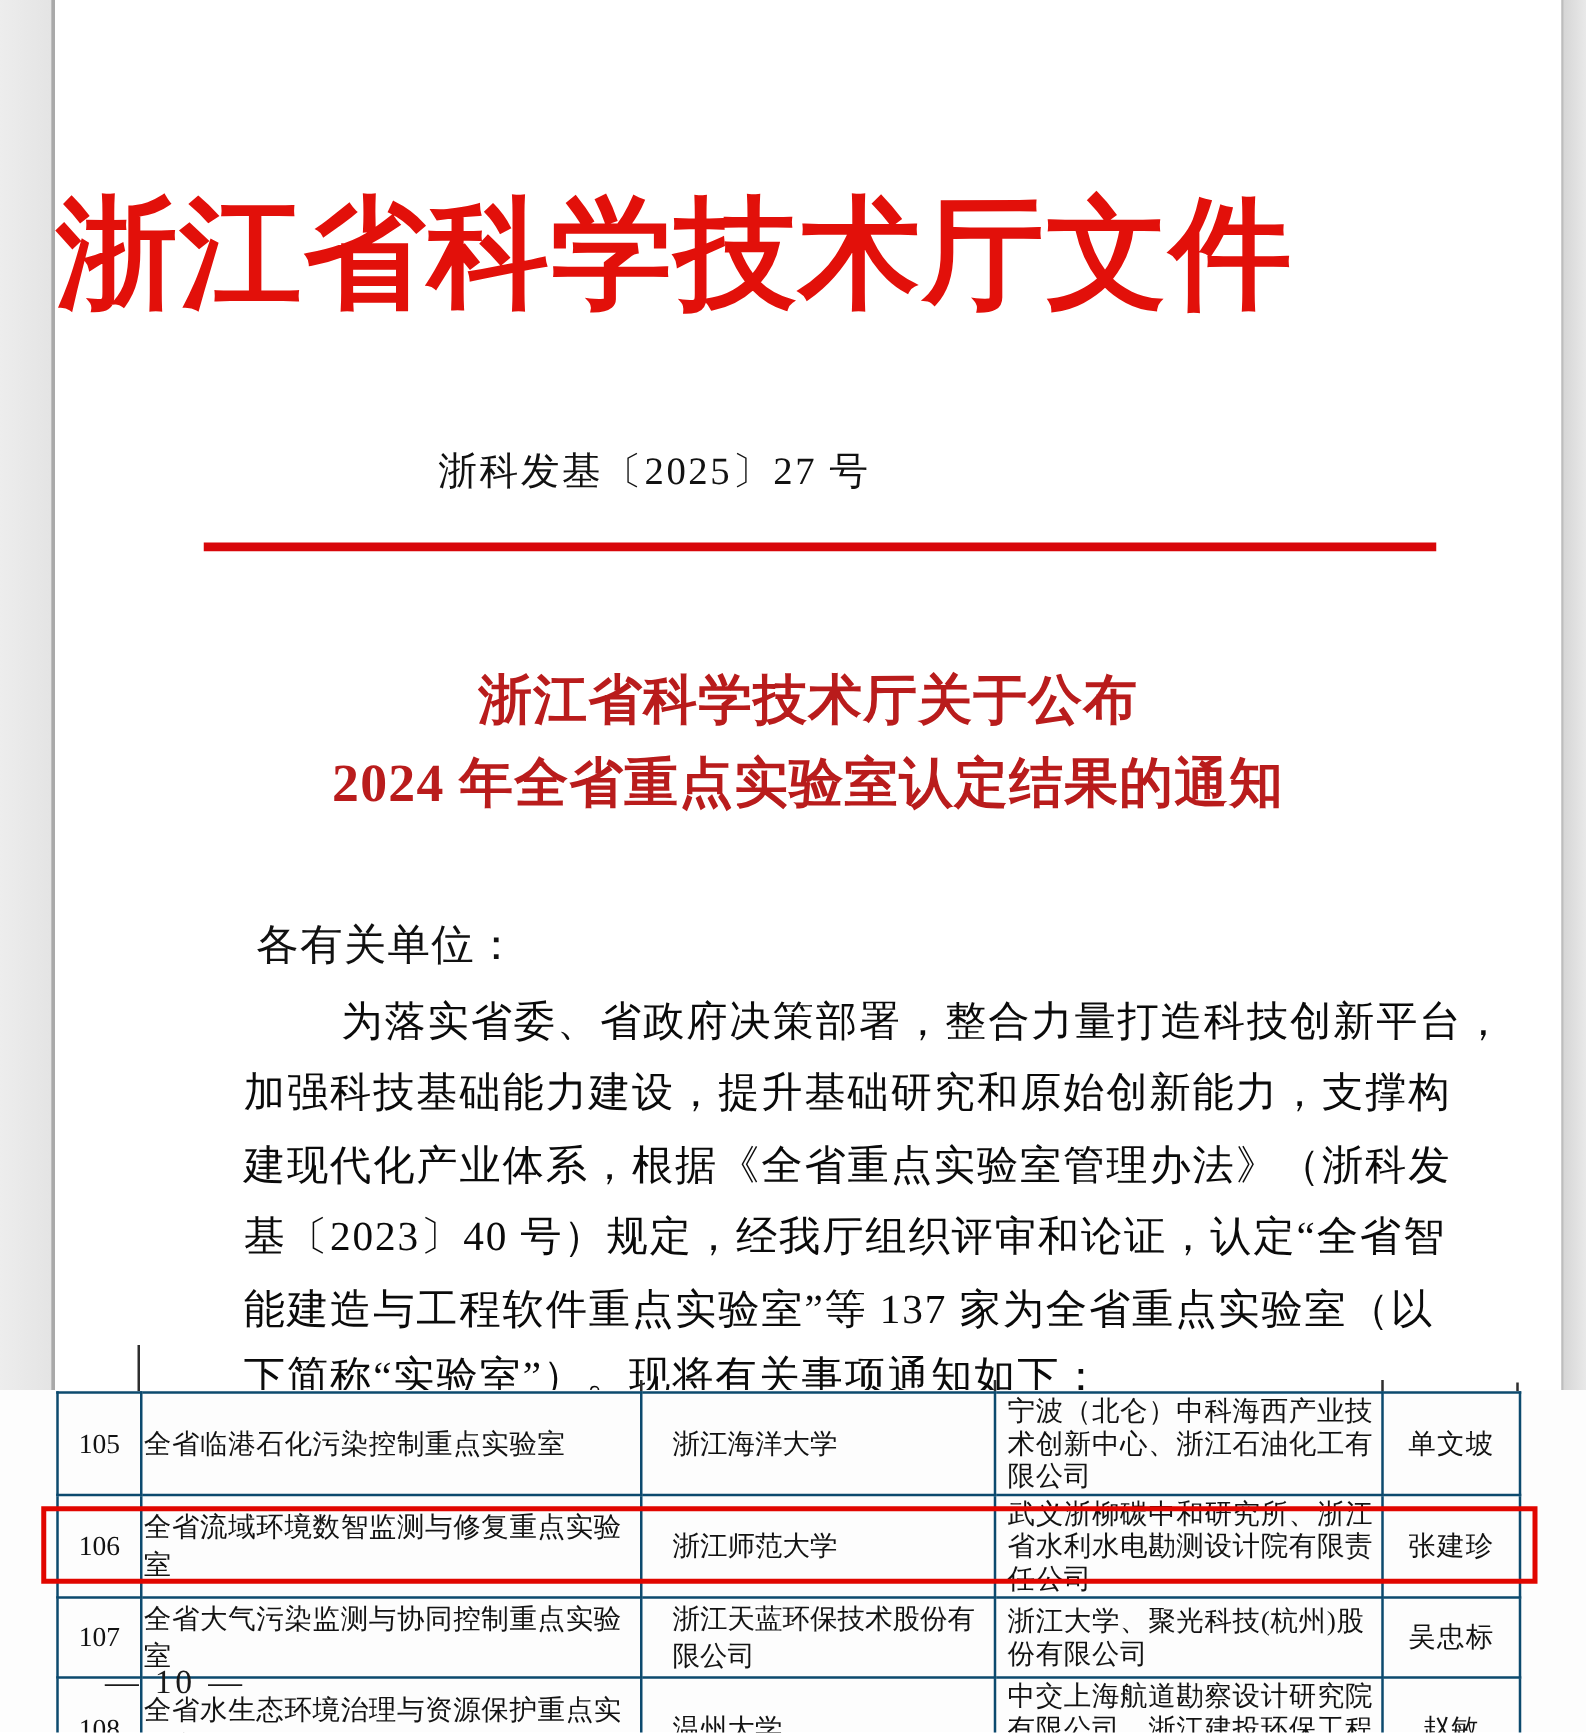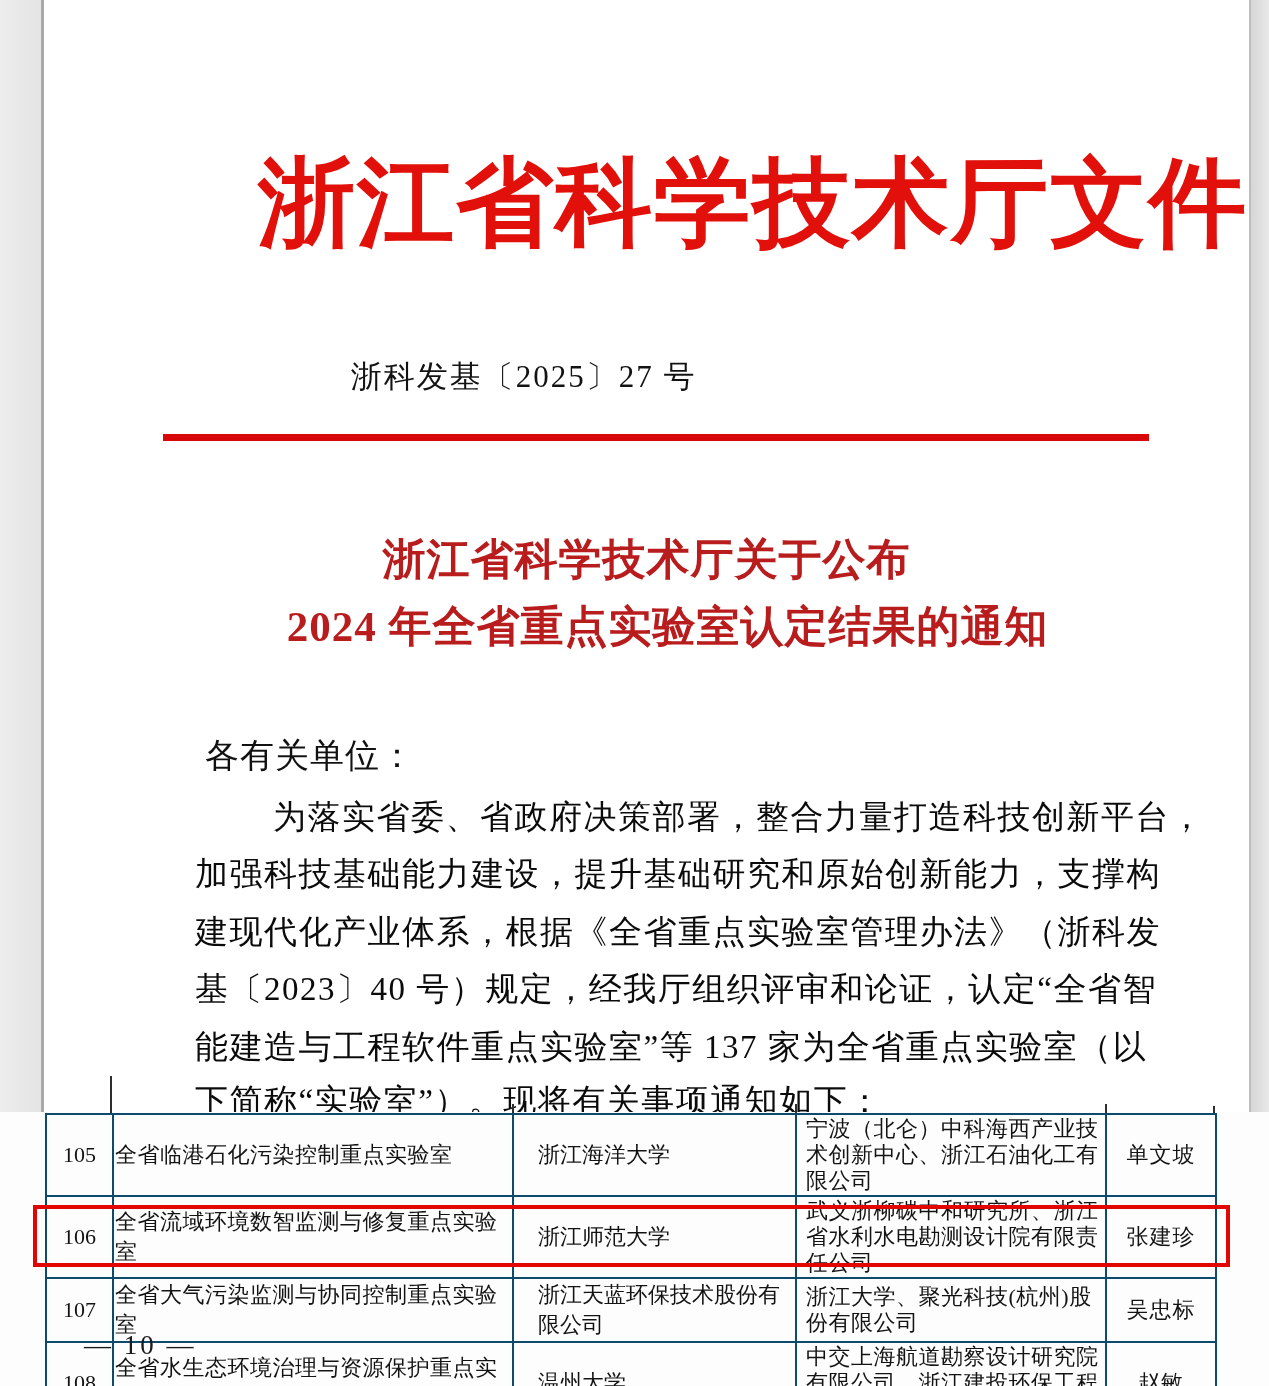--- a/index.html
+++ b/index.html
@@ -18,38 +18,38 @@
     border-right:3px solid #a9a9a9;
   }
   .margin-strip-right{
     position:absolute;right:0;top:0;width:18px;height:1112px;
     background:linear-gradient(to right,#d6d6d6,#e9e9e9);
     border-left:2px solid #bdbdbd;
   }
   
   .header-title{
     position:absolute;left:45px;width:1203px;top:139px;
-    text-align:right;font-size:97px;font-weight:bold;
+    text-align:left;font-size:97px;font-weight:bold;
     color:#e2100a;letter-spacing:2px;white-space:nowrap;
   }
   .doc-number{
     position:absolute;left:45px;width:957px;top:356px;
     text-align:center;font-size:31px;color:#121212;letter-spacing:2px;
   }
   .red-rule{
     position:absolute;left:163px;top:434px;width:986px;height:7px;
     background:#d8070a;
   }
   .notice-title{
     position:absolute;left:45px;width:1203px;
     text-align:center;font-size:43px;font-weight:bold;color:#b91c1c;
     letter-spacing:1px;white-space:nowrap;
   }
   .nt1{top:531px;}
-  .nt2{top:598px;margin-left:21px;}
+  .nt2{top:598px;}
   .salutation{
     position:absolute;left:205px;top:733px;font-size:34px;letter-spacing:1px;
   }
   .body-line{
     position:absolute;left:195px;font-size:33px;letter-spacing:1.5px;
     white-space:nowrap;color:#0b0b0b;
   }
   .body-line.indent{left:273px;text-align:right;}
   
   .table-band{

